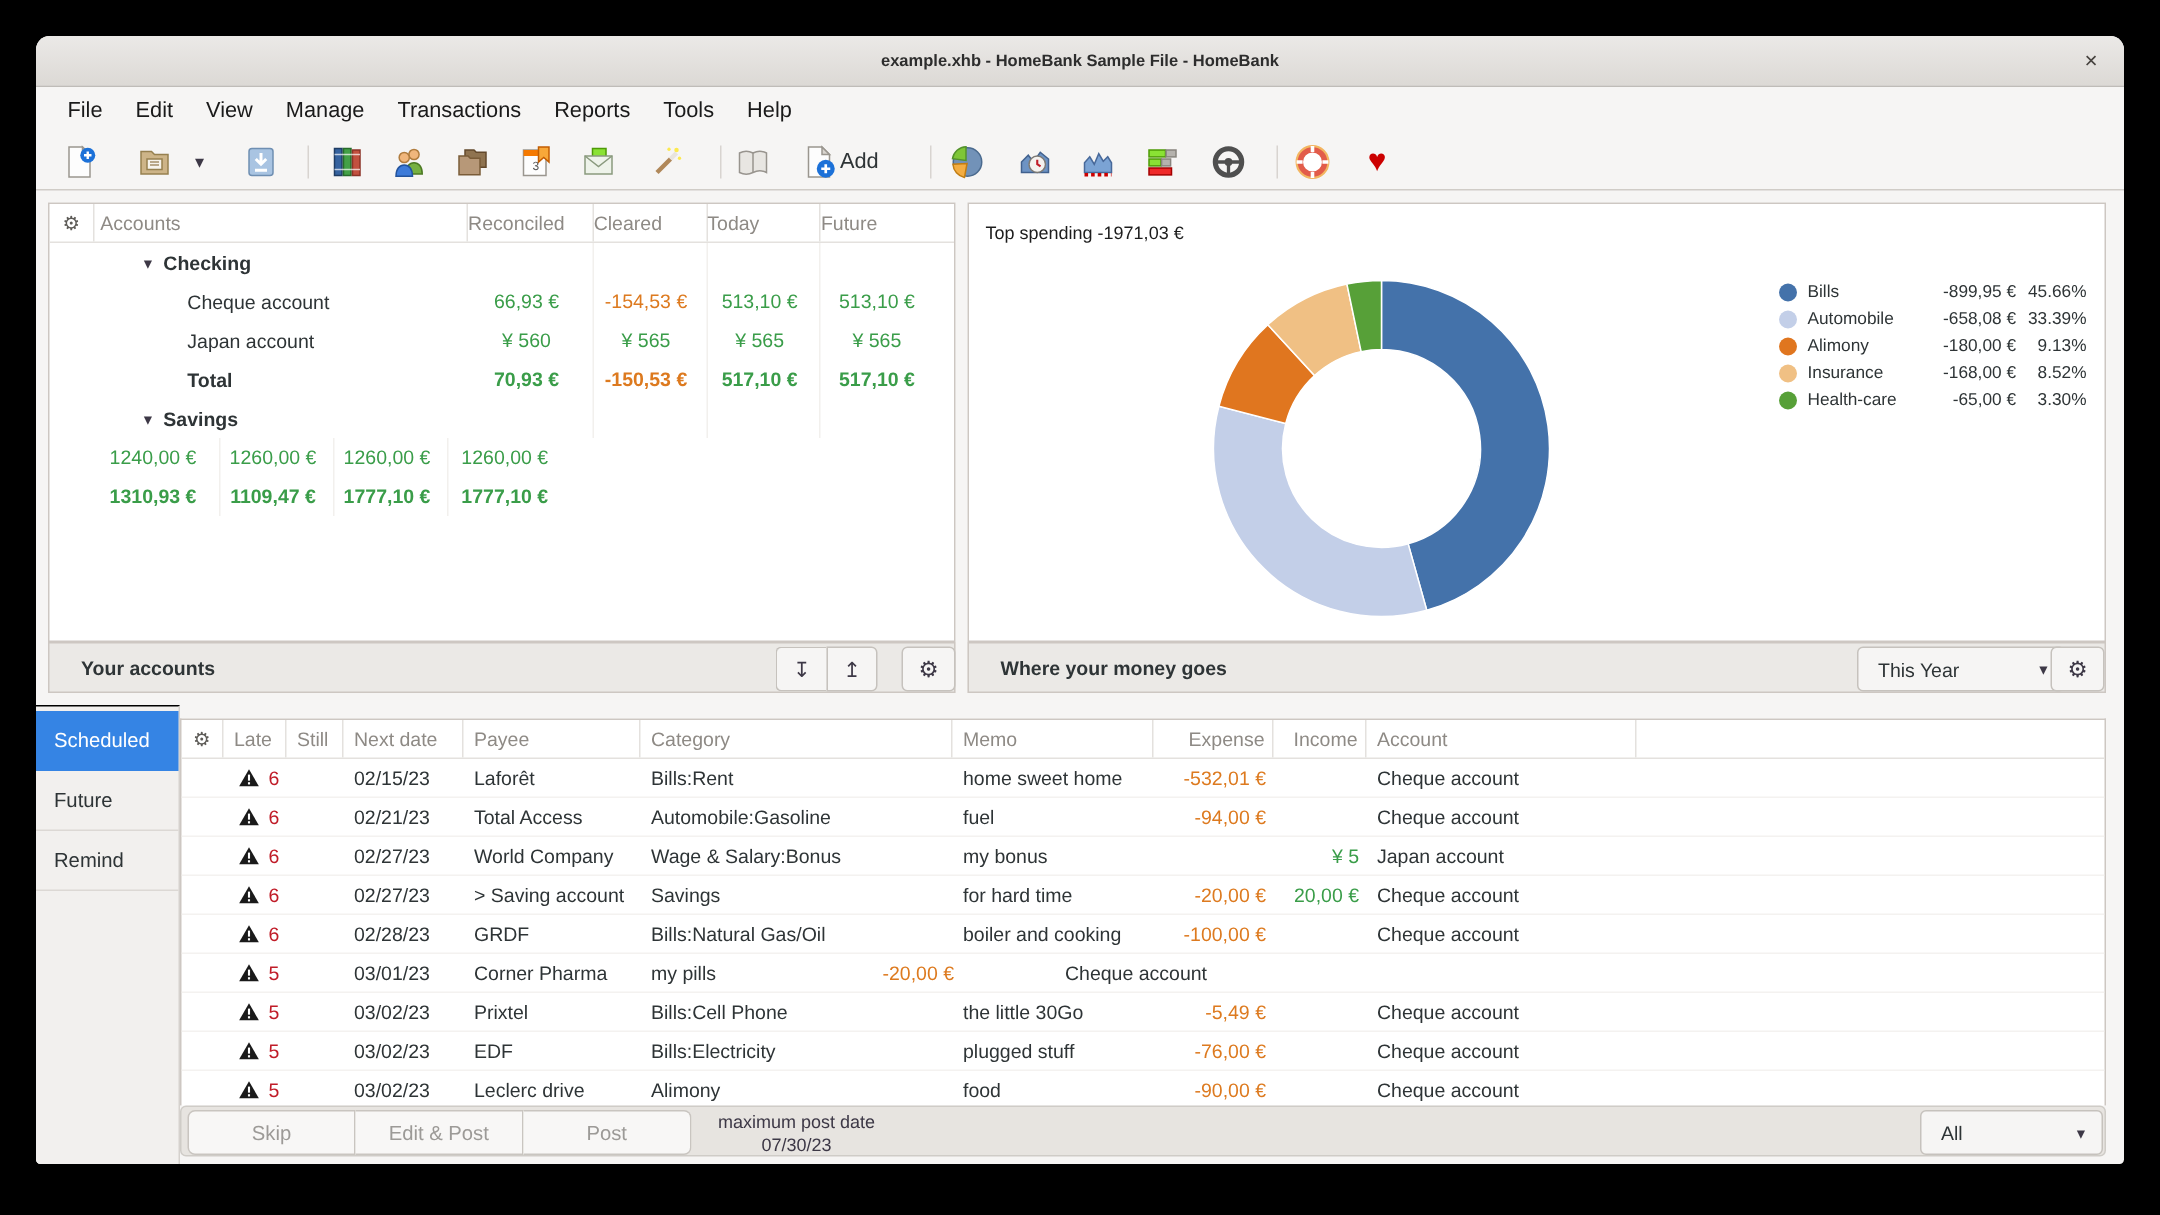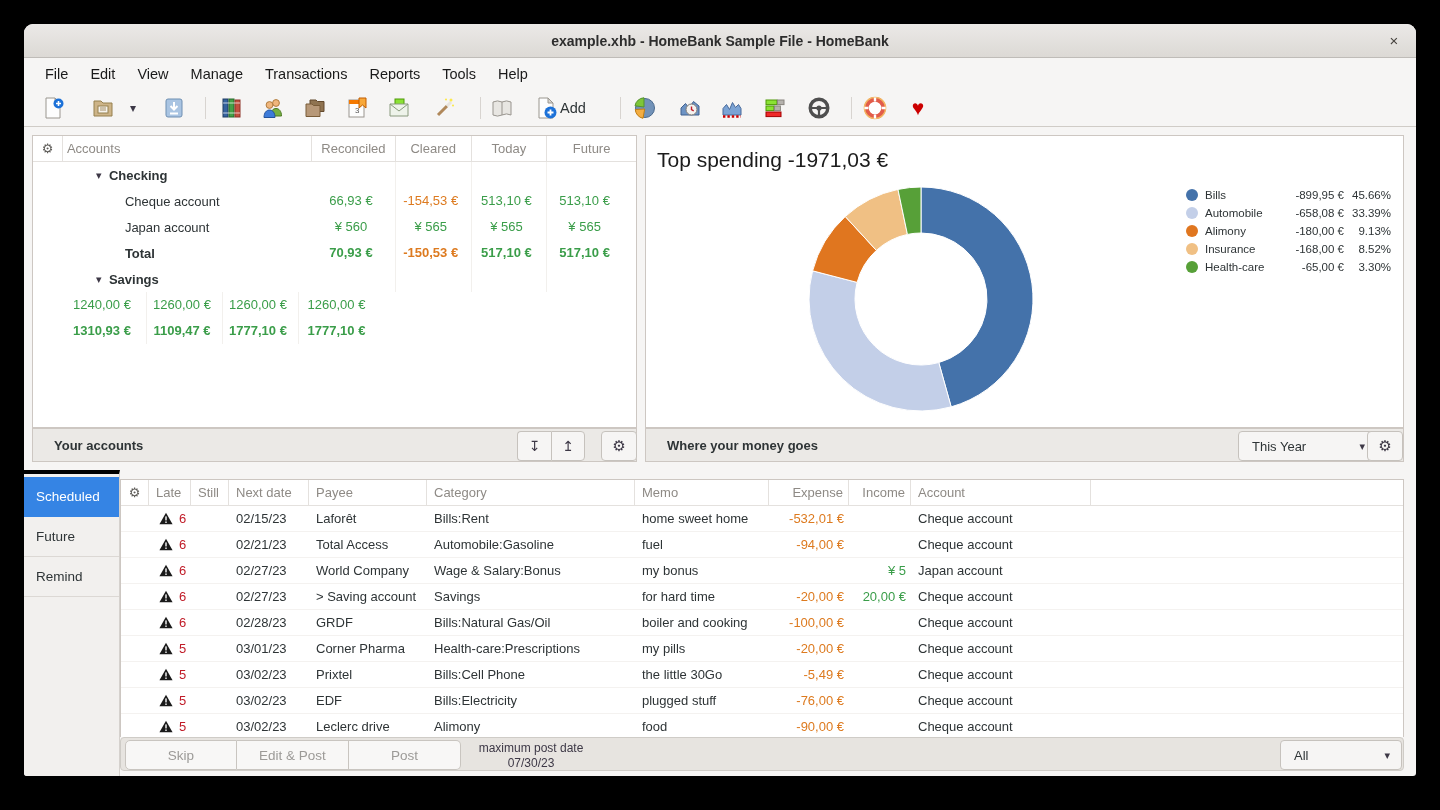--- a/index.html
+++ b/index.html
@@ -6,21 +6,21 @@
   html,body { width:1440px; height:810px; }
   body { background:#000; font-family:"Liberation Sans",sans-serif; position:relative; overflow:hidden; color:#2e3436; }
 
   .window { position:absolute; left:24px; top:24px; width:1392px; height:752px;
             background:#f6f5f4; border-radius:9px 9px 3px 3px; overflow:hidden; }
 
   
   .titlebar { position:absolute; left:0; top:0; width:100%; height:34px;
               background:linear-gradient(#ebe9e7,#dcd9d5); border-bottom:1px solid #bfbcb8; }
   .titlebar .title { position:absolute; left:0; right:0; top:0; height:34px; line-height:34px;
-                     text-align:center; font-size:14px; font-weight:bold; color:#2d2d2d; }
+                     text-align:center; font-size:11px; font-weight:bold; color:#2d2d2d; }
   .close-btn { position:absolute; right:10px; top:5px; width:24px; height:24px; line-height:24px;
                text-align:center; font-size:15px; color:#47433f; cursor:default; }
 
   
   .menubar { position:absolute; left:0; top:34px; width:100%; height:32px; background:#f6f5f4;
              display:flex; align-items:center; padding-left:10px; }
   .menu-item { padding:0 11px; font-size:14.5px; height:32px; line-height:32px; color:#1a1a1a; }
 
   
   .toolbar { position:absolute; left:0; top:66px; width:100%; height:37px; background:#f6f5f4;
@@ -34,21 +34,21 @@
   
   .acc-panel { position:absolute; left:8px; top:111px; width:605px; height:293px;
                background:#fff; border:1px solid #cdc7c2; overflow:hidden; }
   .chart-panel { position:absolute; left:621px; top:111px; width:759px; height:293px;
                  background:#fff; border:1px solid #cdc7c2; overflow:hidden; }
 
   .acc-hrow { display:flex; height:26px; border-bottom:1px solid #e4e1de; color:#8e8a85; font-size:13px; }
   .acc-hcell { line-height:25px; border-right:1px solid #e4e1de; }
   .acc-hgear { width:30px; text-align:center; color:#5e5c58; font-size:13px; }
   .acc-hname { width:250px; padding-left:4px; }
-  .acc-hval  { text-align:center; padding-right:0; }
+  .acc-hval  { text-align:left; padding-right:0; }
   .w-recon { width:84px; } .w-clear { width:76px; } .w-today { width:76px; } .w-fut { width:89px; border-right:none !important; }
 
   .acc-row { display:flex; height:26px; font-size:13px; }
   .acc-gearcol { width:30px; }
   .acc-name { width:250px; display:flex; align-items:center; }
   .acc-val { text-align:center; padding-right:5px; line-height:26px; border-right:1px solid #f2f0ed; }
   .acc-val.w-fut { padding-right:14px; }
   .tree-tri { display:inline-block; width:13px; margin-left:33px; margin-right:0; font-size:11px; color:#3d3846; }
   .grp-label { font-weight:bold; }
   .indent-item { padding-left:62px; }
@@ -68,32 +68,32 @@
          display:inline-flex; align-items:center; justify-content:center; }
   .pair { position:absolute; display:flex; }
   .pair .btn:first-child { border-radius:4px 0 0 4px; border-right:none; }
   .pair .btn:last-child  { border-radius:0 4px 4px 0; }
   .sq-btn { width:34px; height:30px; font-size:14px; color:#3d3846; }
   .gear-btn { position:absolute; width:36px; height:30px; top:2px; font-size:15px; color:#3d3846; }
   .dd-btn { position:absolute; height:30px; top:2px; justify-content:space-between; padding:0 11px 0 13px; }
   .dd-caret { font-size:11px; color:#3d3846; margin-left:10px; }
 
   
-  .chart-title { position:absolute; left:11px; top:12px; font-size:21px; color:#1c1c1c; }
+  .chart-title { position:absolute; left:11px; top:12px; font-size:12px; color:#1c1c1c; }
   .donut-svg { position:absolute; left:155px; top:43px; }
   .legend { position:absolute; left:540px; top:50px; width:210px; }
   .legend-row { display:flex; align-items:center; height:18px; font-size:11.5px; color:#2e3436; }
   .legend-dot { width:12px; height:12px; border-radius:50%; margin-right:7px; flex:none; }
   .legend-name { width:72px; }
   .legend-val { width:67px; text-align:right; }
   .legend-pct { width:47px; text-align:right; }
 
   
   .tabs-col { position:absolute; left:0; top:446px; width:96px; bottom:0; background:#f2f0ee;
-              border-right:1px solid #d5d1cd; border-top:4px solid #000000; }
+              border-right:1px solid #d5d1cd; border-top:1px solid #000000; }
   .tab { height:40px; line-height:40px; padding-left:12px; font-size:13.5px; color:#2e3436;
          border-bottom:1px solid #dcd8d4; }
   .tab.active { background:#3584e4; color:#fff; border-bottom:none; }
   .tab:first-child { margin-top:3px; }
 
   .sched-table { position:absolute; left:96px; top:455px; width:1284px; height:258px;
                  background:#fff; border:1px solid #cdc7c2; border-bottom:none; overflow:hidden; }
   .s-hrow { display:flex; height:26px; border-bottom:1px solid #e4e1de; color:#8e8a85; font-size:13px; }
   .s-hcell { line-height:25px; border-right:1px solid #e4e1de; padding-left:7px; }
   .s-row { display:flex; height:26px; font-size:13px; align-items:center; border-bottom:1px solid #f4f2f0; }
@@ -510,21 +510,20 @@
             <svg class="warn-svg" width="14" height="13" viewBox="0 0 16 14">
               <path d="M8 0.5 L15.5 13.5 H0.5 Z" fill="#1a1a1a"></path>
               <rect x="7.2" y="4.6" width="1.6" height="4.6" fill="#fff"></rect>
               <rect x="7.2" y="10.4" width="1.6" height="1.7" fill="#fff"></rect>
             </svg>
             <span class="late-num">5</span>
           </div>
           <div class="s-cell c-still"></div>
           <div class="s-cell c-next">03/01/23</div>
           <div class="s-cell c-payee">Corner Pharma</div>
-          <div class="s-cell c-cat">Health-care:Prescriptions</div>
           <div class="s-cell c-memo">my pills</div>
           <div class="s-cell c-exp neg">-20,00 €</div>
           <div class="s-cell c-inc pos"></div>
           <div class="s-cell c-acct">Cheque account</div>
           <div class="s-cell c-rest"></div>
         </div>
         <div class="s-row">
           <div class="s-cell c-gear"></div>
           <div class="s-cell c-late late-cell">
             <svg class="warn-svg" width="14" height="13" viewBox="0 0 16 14">

